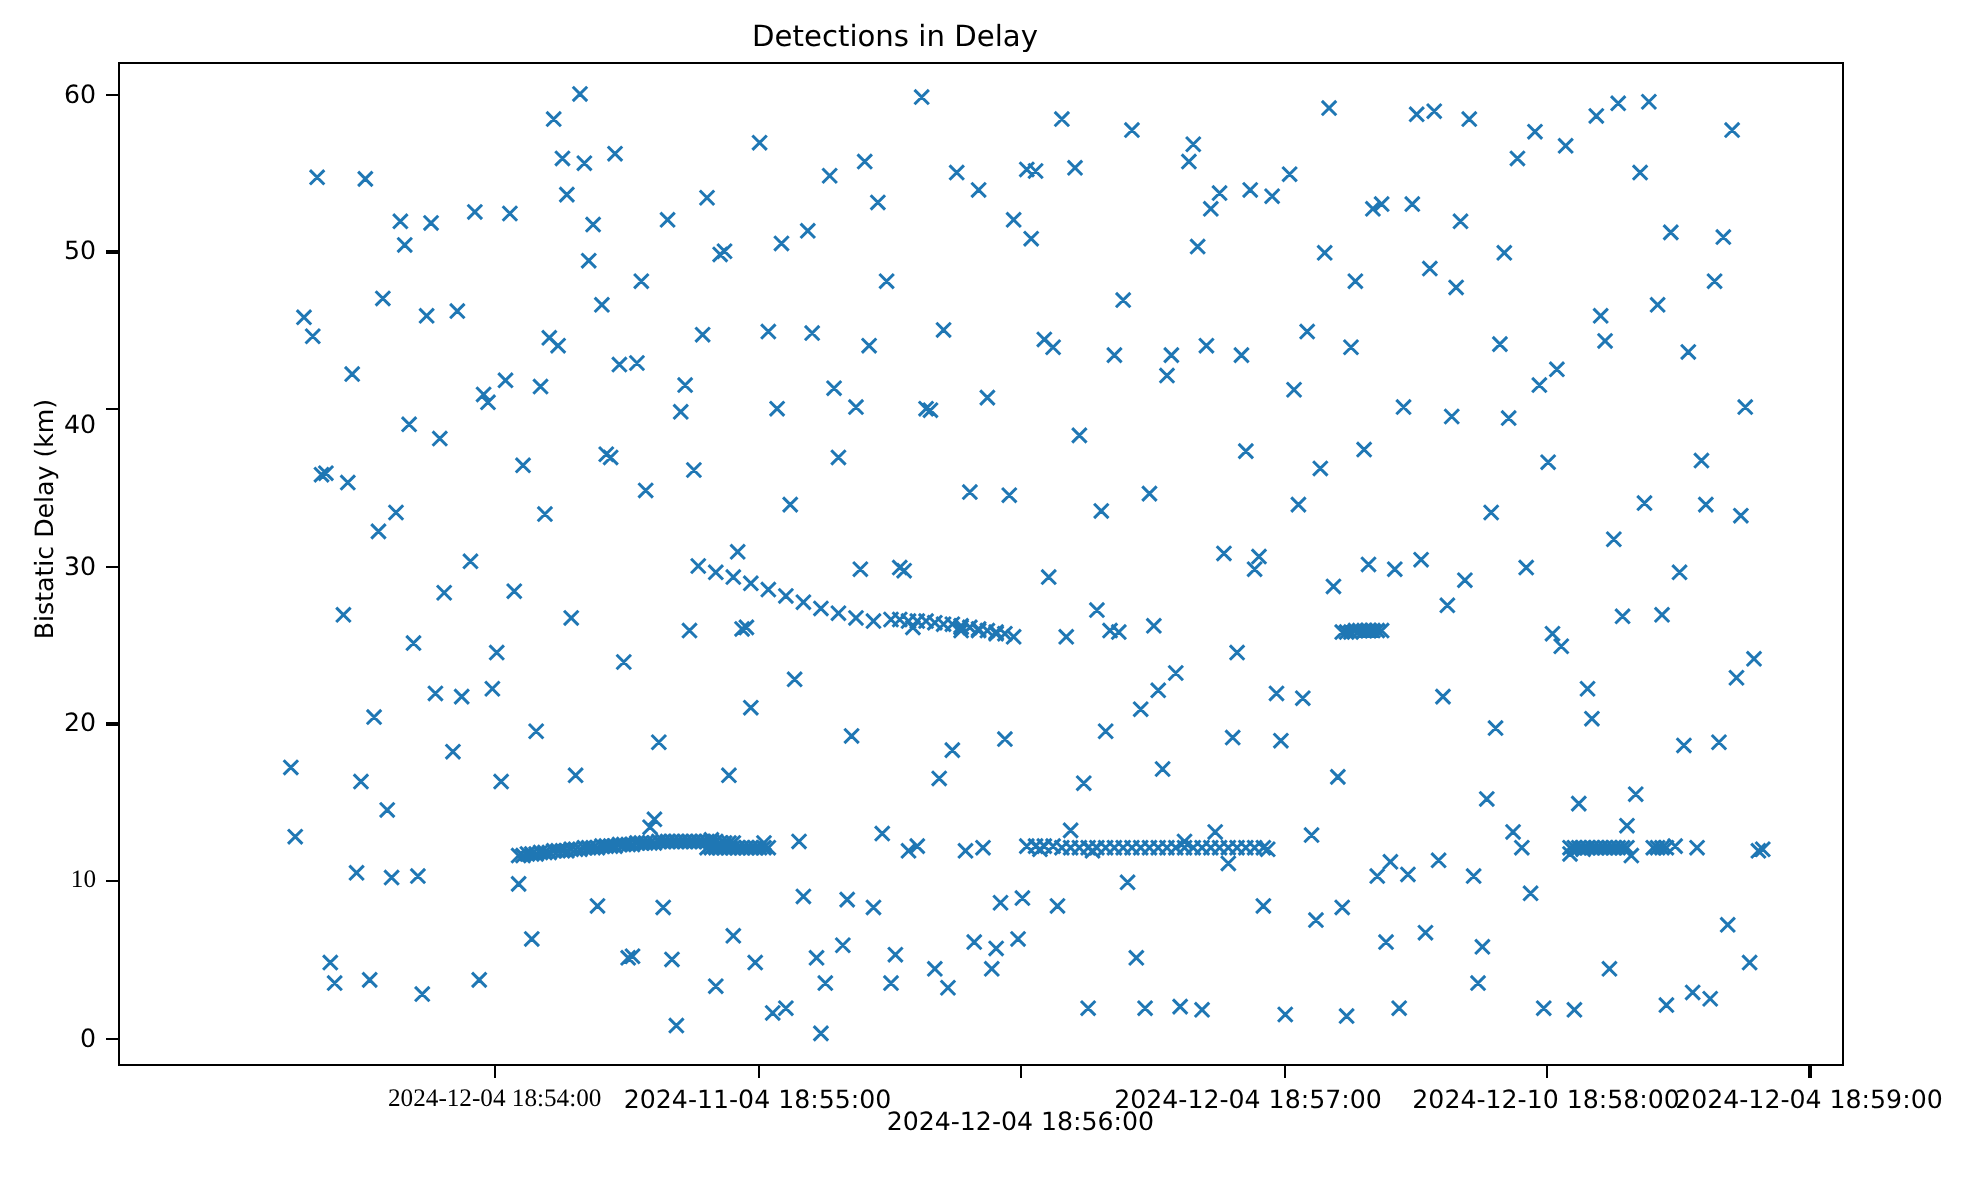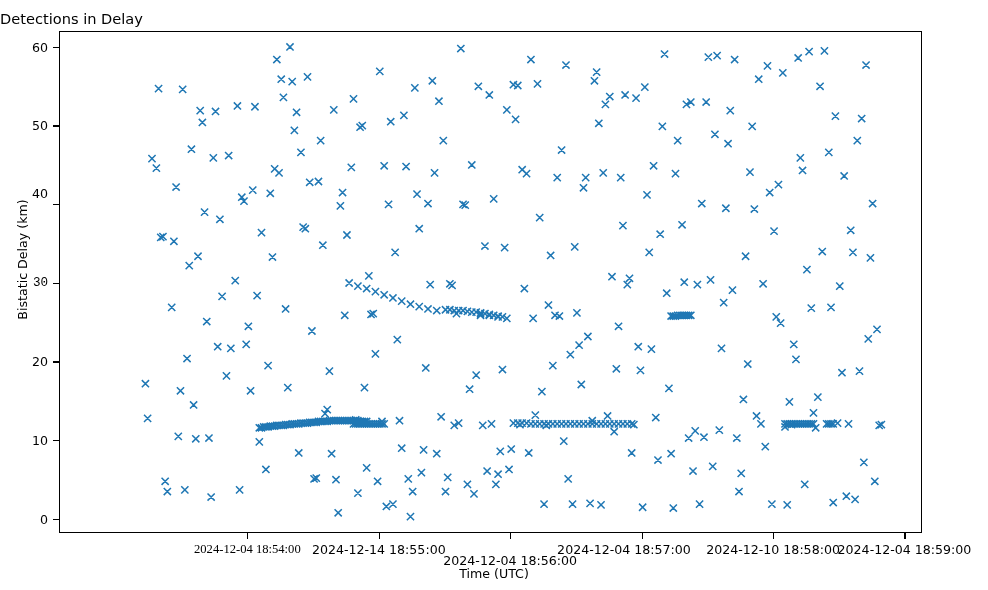--- a/index.html
+++ b/index.html
@@ -17,20 +17,21 @@
     position: relative;
     width: 988px;
     height: 590px;
     background: #ffffff;
   }
   #chart-title {
     position: absolute;
     left: 0;
     top: 10px;
     width: 895px;
+    text-align: center;
     font-size: 14.6px;
     color: #000000;
     letter-spacing: 0px;
   }
   
   #axes {
     position: absolute;
     left: 59px;
     top: 31px;
     width: 863px;
@@ -120,24 +121,24 @@
     <svg id="plot-svg" viewBox="0 0 863 502" preserveAspectRatio="none">
         <g stroke="#1f77b4" stroke-width="1.5" fill="none" stroke-linecap="butt">
           <path d="M195.72 392.18L202.92 399.38M195.72 399.38L202.92 392.18M197.91 392.18L205.11 399.38M197.91 399.38L205.11 392.18M200.10 391.39L207.30 398.59M200.10 398.59L207.30 391.39M202.29 391.39L209.49 398.59M202.29 398.59L209.49 391.39M204.48 391.39L211.68 398.59M204.48 398.59L211.68 391.39M206.67 390.60L213.87 397.80M206.67 397.80L213.87 390.60M208.86 390.60L216.06 397.80M208.86 397.80L216.06 390.60M211.05 390.60L218.25 397.80M211.05 397.80L218.25 390.60M213.25 389.82L220.45 397.02M213.25 397.02L220.45 389.82M215.44 389.82L222.64 397.02M215.44 397.02L222.64 389.82M217.63 389.82L224.83 397.02M217.63 397.02L224.83 389.82M219.82 389.82L227.02 397.02M219.82 397.02L227.02 389.82M222.01 389.03L229.21 396.23M222.01 396.23L229.21 389.03M224.20 389.03L231.40 396.23M224.20 396.23L231.40 389.03M226.39 389.03L233.59 396.23M226.39 396.23L233.59 389.03M228.58 388.24L235.78 395.44M228.58 395.44L235.78 388.24M230.77 388.24L237.97 395.44M230.77 395.44L237.97 388.24M232.96 388.24L240.16 395.44M232.96 395.44L240.16 388.24M235.15 388.24L242.35 395.44M235.15 395.44L242.35 388.24M237.34 387.46L244.54 394.66M237.34 394.66L244.54 387.46M239.53 387.46L246.73 394.66M239.53 394.66L246.73 387.46M241.72 387.46L248.92 394.66M241.72 394.66L248.92 387.46M243.91 387.46L251.11 394.66M243.91 394.66L251.11 387.46M246.10 386.67L253.30 393.87M246.10 393.87L253.30 386.67M248.29 386.67L255.49 393.87M248.29 393.87L255.49 386.67M250.48 386.67L257.68 393.87M250.48 393.87L257.68 386.67M252.67 386.67L259.87 393.87M252.67 393.87L259.87 386.67M254.86 385.88L262.06 393.08M254.86 393.08L262.06 385.88M257.05 385.88L264.25 393.08M257.05 393.08L264.25 385.88M259.24 385.88L266.44 393.08M259.24 393.08L266.44 385.88M261.43 385.88L268.63 393.08M261.43 393.08L268.63 385.88M263.62 385.88L270.82 393.08M263.62 393.08L270.82 385.88M265.81 385.10L273.01 392.30M265.81 392.30L273.01 385.10M268.00 385.10L275.20 392.30M268.00 392.30L275.20 385.10M270.19 385.10L277.39 392.30M270.19 392.30L277.39 385.10M272.38 385.10L279.58 392.30M272.38 392.30L279.58 385.10M274.58 385.10L281.78 392.30M274.58 392.30L281.78 385.10M276.77 385.10L283.97 392.30M276.77 392.30L283.97 385.10M278.96 385.10L286.16 392.30M278.96 392.30L286.16 385.10M281.15 385.10L288.35 392.30M281.15 392.30L288.35 385.10M283.34 385.10L290.54 392.30M283.34 392.30L290.54 385.10M285.53 385.10L292.73 392.30M285.53 392.30L292.73 385.10M287.72 385.10L294.92 392.30M287.72 392.30L294.92 385.10M289.91 385.10L297.11 392.30M289.91 392.30L297.11 385.10M292.10 385.10L299.30 392.30M292.10 392.30L299.30 385.10M294.29 385.10L301.49 392.30M294.29 392.30L301.49 385.10M296.48 385.88L303.68 393.08M296.48 393.08L303.68 385.88M298.67 385.88L305.87 393.08M298.67 393.08L305.87 385.88M300.86 385.88L308.06 393.08M300.86 393.08L308.06 385.88M303.05 385.88L310.25 393.08M303.05 393.08L310.25 385.88M289.91 388.24L297.11 395.44M289.91 395.44L297.11 388.24M292.10 388.24L299.30 395.44M292.10 395.44L299.30 388.24M294.29 388.24L301.49 395.44M294.29 395.44L301.49 388.24M296.48 388.24L303.68 395.44M296.48 395.44L303.68 388.24M298.67 388.24L305.87 395.44M298.67 395.44L305.87 388.24M300.86 388.24L308.06 395.44M300.86 395.44L308.06 388.24M303.05 388.24L310.25 395.44M303.05 395.44L310.25 388.24M305.24 388.24L312.44 395.44M305.24 395.44L312.44 388.24M307.43 388.24L314.63 395.44M307.43 395.44L314.63 388.24M309.62 388.24L316.82 395.44M309.62 395.44L316.82 388.24M311.81 388.24L319.01 395.44M311.81 395.44L319.01 388.24M314.00 388.24L321.20 395.44M314.00 395.44L321.20 388.24M316.19 388.24L323.39 395.44M316.19 395.44L323.39 388.24M318.38 388.24L325.58 395.44M318.38 395.44L325.58 388.24M320.57 388.24L327.77 395.44M320.57 395.44L327.77 388.24M285.53 247.40L292.73 254.60M285.53 254.60L292.73 247.40M294.29 250.55L301.49 257.75M294.29 257.75L301.49 250.55M303.05 252.91L310.25 260.11M303.05 260.11L310.25 252.91M311.81 256.06L319.01 263.26M311.81 263.26L319.01 256.06M320.57 259.20L327.77 266.40M320.57 266.40L327.77 259.20M329.33 262.35L336.53 269.55M329.33 269.55L336.53 262.35M338.10 265.50L345.30 272.70M338.10 272.70L345.30 265.50M346.86 268.64L354.06 275.84M346.86 275.84L354.06 268.64M355.62 271.01L362.82 278.21M355.62 278.21L362.82 271.01M364.38 273.37L371.58 280.57M364.38 280.57L371.58 273.37M373.14 274.94L380.34 282.14M373.14 282.14L380.34 274.94M381.90 274.15L389.10 281.35M381.90 281.35L389.10 274.15M390.66 274.94L397.86 282.14M390.66 282.14L397.86 274.94M399.43 274.94L406.63 282.14M399.43 282.14L406.63 274.94M408.19 276.51L415.39 283.71M408.19 283.71L415.39 276.51M416.95 278.09L424.15 285.29M416.95 285.29L424.15 278.09M425.71 279.66L432.91 286.86M425.71 286.86L432.91 279.66M434.47 281.23L441.67 288.43M434.47 288.43L441.67 281.23M443.23 282.81L450.43 290.01M443.23 290.01L450.43 282.81M381.90 274.15L389.10 281.35M381.90 281.35L389.10 274.15M386.28 274.15L393.48 281.35M386.28 281.35L393.48 274.15M390.66 274.94L397.86 282.14M390.66 282.14L397.86 274.94M395.04 274.94L402.24 282.14M395.04 282.14L402.24 274.94M399.43 274.94L406.63 282.14M399.43 282.14L406.63 274.94M403.81 275.73L411.01 282.93M403.81 282.93L411.01 275.73M408.19 276.51L415.39 283.71M408.19 283.71L415.39 276.51M412.57 276.51L419.77 283.71M412.57 283.71L419.77 276.51M416.95 277.30L424.15 284.50M416.95 284.50L424.15 277.30M421.33 278.09L428.53 285.29M421.33 285.29L428.53 278.09M425.71 278.87L432.91 286.07M425.71 286.07L432.91 278.87M430.09 279.66L437.29 286.86M430.09 286.86L437.29 279.66M434.47 280.45L441.67 287.65M434.47 287.65L441.67 280.45M438.85 281.23L446.05 288.43M438.85 288.43L446.05 281.23M449.80 387.46L457.00 394.66M449.80 394.66L457.00 387.46M454.18 387.46L461.38 394.66M454.18 394.66L461.38 387.46M458.56 387.46L465.76 394.66M458.56 394.66L465.76 387.46M462.95 387.46L470.15 394.66M462.95 394.66L470.15 387.46M467.33 388.24L474.53 395.44M467.33 395.44L474.53 388.24M471.71 388.24L478.91 395.44M471.71 395.44L478.91 388.24M476.09 388.24L483.29 395.44M476.09 395.44L483.29 388.24M480.47 388.24L487.67 395.44M480.47 395.44L487.67 388.24M484.85 388.24L492.05 395.44M484.85 395.44L492.05 388.24M489.23 388.24L496.43 395.44M489.23 395.44L496.43 388.24M493.61 388.24L500.81 395.44M493.61 395.44L500.81 388.24M497.99 388.24L505.19 395.44M497.99 395.44L505.19 388.24M502.37 388.24L509.57 395.44M502.37 395.44L509.57 388.24M506.75 388.24L513.95 395.44M506.75 395.44L513.95 388.24M511.13 388.24L518.33 395.44M511.13 395.44L518.33 388.24M515.51 388.24L522.71 395.44M515.51 395.44L522.71 388.24M519.89 388.24L527.09 395.44M519.89 395.44L527.09 388.24M524.28 388.24L531.48 395.44M524.28 395.44L531.48 388.24M528.66 388.24L535.86 395.44M528.66 395.44L535.86 388.24M533.04 388.24L540.24 395.44M533.04 395.44L540.24 388.24M537.42 388.24L544.62 395.44M537.42 395.44L544.62 388.24M541.80 388.24L549.00 395.44M541.80 395.44L549.00 388.24M546.18 388.24L553.38 395.44M546.18 395.44L553.38 388.24M550.56 388.24L557.76 395.44M550.56 395.44L557.76 388.24M554.94 388.24L562.14 395.44M554.94 395.44L562.14 388.24M559.32 388.24L566.52 395.44M559.32 395.44L566.52 388.24M563.70 388.24L570.90 395.44M563.70 395.44L570.90 388.24M568.08 388.24L575.28 395.44M568.08 395.44L575.28 388.24M607.51 280.45L614.71 287.65M607.51 287.65L614.71 280.45M609.70 280.45L616.90 287.65M609.70 287.65L616.90 280.45M611.89 280.45L619.09 287.65M611.89 287.65L619.09 280.45M614.08 279.66L621.28 286.86M614.08 286.86L621.28 279.66M616.27 279.66L623.47 286.86M616.27 286.86L623.47 279.66M618.46 279.66L625.66 286.86M618.46 286.86L625.66 279.66M620.65 279.66L627.85 286.86M620.65 286.86L627.85 279.66M622.84 279.66L630.04 286.86M622.84 286.86L630.04 279.66M625.03 279.66L632.23 286.86M625.03 286.86L632.23 279.66M627.22 279.66L634.42 286.86M627.22 286.86L634.42 279.66M721.41 388.24L728.61 395.44M721.41 395.44L728.61 388.24M723.60 388.24L730.80 395.44M723.60 395.44L730.80 388.24M725.79 388.24L732.99 395.44M725.79 395.44L732.99 388.24M727.98 388.24L735.18 395.44M727.98 395.44L735.18 388.24M730.17 388.24L737.37 395.44M730.17 395.44L737.37 388.24M732.36 388.24L739.56 395.44M732.36 395.44L739.56 388.24M734.55 388.24L741.75 395.44M734.55 395.44L741.75 388.24M736.74 388.24L743.94 395.44M736.74 395.44L743.94 388.24M738.93 388.24L746.13 395.44M738.93 395.44L746.13 388.24M741.12 388.24L748.32 395.44M741.12 395.44L748.32 388.24M743.31 388.24L750.51 395.44M743.31 395.44L750.51 388.24M745.50 388.24L752.70 395.44M745.50 395.44L752.70 388.24M747.69 388.24L754.89 395.44M747.69 395.44L754.89 388.24M749.88 388.24L757.08 395.44M749.88 395.44L757.08 388.24M765.21 388.24L772.41 395.44M765.21 395.44L772.41 388.24M767.41 388.24L774.61 395.44M767.41 395.44L774.61 388.24M769.60 388.24L776.80 395.44M769.60 395.44L776.80 388.24M81.82 348.11L89.02 355.31M81.82 355.31L89.02 348.11M84.01 382.74L91.21 389.94M84.01 389.94L91.21 382.74M88.39 123.08L95.59 130.28M88.39 130.28L95.59 123.08M92.78 132.52L99.98 139.72M92.78 139.72L99.98 132.52M94.97 53.05L102.17 60.25M94.97 60.25L102.17 53.05M97.16 201.76L104.36 208.96M97.16 208.96L104.36 201.76M99.35 200.98L106.55 208.18M99.35 208.18L106.55 200.98M101.54 445.68L108.74 452.88M101.54 452.88L108.74 445.68M103.73 455.91L110.93 463.11M103.73 463.11L110.93 455.91M108.11 271.79L115.31 278.99M108.11 278.99L115.31 271.79M110.30 205.70L117.50 212.90M110.30 212.90L117.50 205.70M112.49 151.41L119.69 158.61M112.49 158.61L119.69 151.41M114.68 400.83L121.88 408.03M114.68 408.03L121.88 400.83M116.87 355.20L124.07 362.40M116.87 362.40L124.07 355.20M119.06 53.84L126.26 61.04M119.06 61.04L126.26 53.84M121.25 454.34L128.45 461.54M121.25 461.54L128.45 454.34M123.44 322.94L130.64 330.14M123.44 330.14L130.64 322.94M125.63 230.09L132.83 237.29M125.63 237.29L132.83 230.09M127.82 113.64L135.02 120.84M127.82 120.84L135.02 113.64M130.01 369.36L137.21 376.56M130.01 376.56L137.21 369.36M132.20 403.19L139.40 410.39M132.20 410.39L139.40 403.19M134.39 220.65L141.59 227.85M134.39 227.85L141.59 220.65M136.58 75.08L143.78 82.28M136.58 82.28L143.78 75.08M138.77 86.89L145.97 94.09M138.77 94.09L145.97 86.89M140.96 176.58L148.16 183.78M140.96 183.78L148.16 176.58M143.15 285.95L150.35 293.15M143.15 293.15L150.35 285.95M145.34 402.41L152.54 409.61M145.34 409.61L152.54 402.41M147.53 461.42L154.73 468.62M147.53 468.62L154.73 461.42M149.72 122.29L156.92 129.49M149.72 129.49L156.92 122.29M151.92 75.87L159.12 83.07M151.92 83.07L159.12 75.87M154.11 311.13L161.31 318.33M154.11 318.33L161.31 311.13M156.30 183.67L163.50 190.87M156.30 190.87L163.50 183.67M158.49 260.78L165.69 267.98M158.49 267.98L165.69 260.78M162.87 340.25L170.07 347.45M162.87 347.45L170.07 340.25M165.06 119.93L172.26 127.13M165.06 127.13L172.26 119.93M167.25 312.71L174.45 319.91M167.25 319.91L174.45 312.71M171.63 245.04L178.83 252.24M171.63 252.24L178.83 245.04M173.82 70.36L181.02 77.56M173.82 77.56L181.02 70.36M176.01 454.34L183.21 461.54M176.01 461.54L183.21 454.34M178.20 161.64L185.40 168.84M178.20 168.84L185.40 161.64M180.39 165.57L187.59 172.77M180.39 172.77L187.59 165.57M182.58 308.77L189.78 315.97M182.58 315.97L189.78 308.77M184.77 290.68L191.97 297.88M184.77 297.88L191.97 290.68M186.96 355.20L194.16 362.40M186.96 362.40L194.16 355.20M189.15 154.55L196.35 161.75M189.15 161.75L196.35 154.55M191.34 71.15L198.54 78.35M191.34 78.35L198.54 71.15M193.53 259.99L200.73 267.19M193.53 267.19L200.73 259.99M195.72 406.34L202.92 413.54M195.72 413.54L202.92 406.34M197.91 197.04L205.11 204.24M197.91 204.24L205.11 197.04M202.29 433.88L209.49 441.08M202.29 441.08L209.49 433.88M204.48 330.02L211.68 337.22M204.48 337.22L211.68 330.02M206.67 157.70L213.87 164.90M206.67 164.90L213.87 157.70M208.86 221.43L216.06 228.63M208.86 228.63L216.06 221.43M211.05 133.31L218.25 140.51M211.05 140.51L218.25 133.31M213.25 23.94L220.45 31.14M213.25 31.14L220.45 23.94M215.44 137.24L222.64 144.44M215.44 144.44L222.64 137.24M217.63 43.61L224.83 50.81M217.63 50.81L224.83 43.61M219.82 61.71L227.02 68.91M219.82 68.91L227.02 61.71M222.01 273.37L229.21 280.57M222.01 280.57L229.21 273.37M224.20 352.05L231.40 359.25M224.20 359.25L231.40 352.05M226.39 11.35L233.59 18.55M226.39 18.55L233.59 11.35M228.58 45.97L235.78 53.17M228.58 53.17L235.78 45.97M230.77 94.75L237.97 101.95M230.77 101.95L237.97 94.75M232.96 76.66L240.16 83.86M232.96 83.86L240.16 76.66M235.15 417.36L242.35 424.56M235.15 424.56L242.35 417.36M237.34 116.79L244.54 123.99M237.34 123.99L244.54 116.79M239.53 191.53L246.73 198.73M239.53 198.73L246.73 191.53M241.72 193.11L248.92 200.31M241.72 200.31L248.92 193.11M243.91 41.25L251.11 48.45M243.91 48.45L251.11 41.25M246.10 146.69L253.30 153.89M246.10 153.89L253.30 146.69M248.29 295.40L255.49 302.60M248.29 302.60L255.49 295.40M250.48 443.32L257.68 450.52M250.48 450.52L257.68 443.32M252.67 442.53L259.87 449.73M252.67 449.73L259.87 442.53M254.86 145.90L262.06 153.10M254.86 153.10L262.06 145.90M257.05 104.98L264.25 112.18M257.05 112.18L264.25 104.98M259.24 209.63L266.44 216.83M259.24 216.83L266.44 209.63M261.43 378.01L268.63 385.21M261.43 385.21L268.63 378.01M263.62 374.08L270.82 381.28M263.62 381.28L270.82 374.08M265.81 335.53L273.01 342.73M265.81 342.73L273.01 335.53M268.00 418.14L275.20 425.34M268.00 425.34L275.20 418.14M270.19 74.30L277.39 81.50M270.19 81.50L277.39 74.30M272.38 444.11L279.58 451.31M272.38 451.31L279.58 444.11M274.58 477.16L281.78 484.36M274.58 484.36L281.78 477.16M276.77 170.29L283.97 177.49M276.77 177.49L283.97 170.29M278.96 156.91L286.16 164.11M278.96 164.11L286.16 156.91M281.15 279.66L288.35 286.86M281.15 286.86L288.35 279.66M283.34 199.40L290.54 206.60M283.34 206.60L290.54 199.40M285.53 247.40L292.73 254.60M285.53 254.60L292.73 247.40M287.72 131.74L294.92 138.94M287.72 138.94L294.92 131.74M289.91 63.28L297.11 70.48M289.91 70.48L297.11 63.28M292.10 384.31L299.30 391.51M292.10 391.51L299.30 384.31M294.29 457.48L301.49 464.68M294.29 464.68L301.49 457.48M296.48 91.61L303.68 98.81M296.48 98.81L303.68 91.61M298.67 90.03L305.87 97.23M298.67 97.23L305.87 90.03M300.86 352.05L308.06 359.25M300.86 359.25L308.06 352.05M303.05 432.31L310.25 439.51M303.05 439.51L310.25 432.31M305.24 240.32L312.44 247.52M305.24 247.52L312.44 240.32M307.43 278.87L314.63 286.07M307.43 286.07L314.63 278.87M309.62 278.09L316.82 285.29M309.62 285.29L316.82 278.09M311.81 318.22L319.01 325.42M311.81 325.42L319.01 318.22M314.00 445.68L321.20 452.88M314.00 452.88L321.20 445.68M316.19 35.74L323.39 42.94M316.19 42.94L323.39 35.74M318.38 385.88L325.58 393.08M318.38 393.08L325.58 385.88M320.57 130.16L327.77 137.36M320.57 137.36L327.77 130.16M322.76 470.86L329.96 478.06M322.76 478.06L329.96 470.86M324.95 168.72L332.15 175.92M324.95 175.92L332.15 168.72M327.14 86.10L334.34 93.30M327.14 93.30L334.34 86.10M329.33 468.50L336.53 475.70M329.33 475.70L336.53 468.50M331.52 216.71L338.72 223.91M331.52 223.91L338.72 216.71M333.71 304.05L340.91 311.25M333.71 311.25L340.91 304.05M335.91 385.10L343.11 392.30M335.91 392.30L343.11 385.10M338.10 412.64L345.30 419.84M338.10 419.84L345.30 412.64M340.29 79.80L347.49 87.00M340.29 87.00L347.49 79.80M342.48 130.95L349.68 138.15M342.48 138.15L349.68 130.95M344.67 443.32L351.87 450.52M344.67 450.52L351.87 443.32M346.86 481.09L354.06 488.29M346.86 488.29L354.06 481.09M349.05 455.91L356.25 463.11M349.05 463.11L356.25 455.91M351.24 52.27L358.44 59.47M351.24 59.47L358.44 52.27M353.43 158.49L360.63 165.69M353.43 165.69L360.63 158.49M355.62 193.11L362.82 200.31M355.62 200.31L362.82 193.11M357.81 437.03L365.01 444.23M357.81 444.23L365.01 437.03M360.00 414.21L367.20 421.41M360.00 421.41L367.20 414.21M362.19 332.38L369.39 339.58M362.19 339.58L369.39 332.38M364.38 167.93L371.58 175.13M364.38 175.13L371.58 167.93M366.57 248.97L373.77 256.17M366.57 256.17L373.77 248.97M368.76 45.18L375.96 52.38M368.76 52.38L375.96 45.18M370.95 137.24L378.15 144.44M370.95 144.44L378.15 137.24M373.14 418.14L380.34 425.34M373.14 425.34L380.34 418.14M375.33 65.64L382.53 72.84M375.33 72.84L382.53 65.64M377.52 381.16L384.72 388.36M377.52 388.36L384.72 381.16M379.71 104.98L386.91 112.18M379.71 112.18L386.91 104.98M381.90 455.91L389.10 463.11M381.90 463.11L389.10 455.91M384.09 441.75L391.29 448.95M384.09 448.95L391.29 441.75M386.28 248.19L393.48 255.39M386.28 255.39L393.48 248.19M388.47 249.76L395.67 256.96M388.47 256.96L395.67 249.76M390.66 389.82L397.86 397.02M390.66 397.02L397.86 389.82M392.85 278.09L400.05 285.29M392.85 285.29L400.05 278.09M395.04 387.46L402.24 394.66M395.04 394.66L402.24 387.46M397.24 12.92L404.44 20.12M397.24 20.12L404.44 12.92M399.43 168.72L406.63 175.92M399.43 175.92L406.63 168.72M401.62 169.50L408.82 176.70M401.62 176.70L408.82 169.50M403.81 448.83L411.01 456.03M403.81 456.03L411.01 448.83M406.00 353.62L413.20 360.82M406.00 360.82L413.20 353.62M408.19 129.37L415.39 136.57M408.19 136.57L415.39 129.37M410.38 458.27L417.58 465.47M410.38 465.47L417.58 458.27M412.57 339.46L419.77 346.66M412.57 346.66L419.77 339.46M414.76 50.69L421.96 57.89M414.76 57.89L421.96 50.69M416.95 279.66L424.15 286.86M416.95 286.86L424.15 279.66M419.14 389.82L426.34 397.02M419.14 397.02L426.34 389.82M421.33 210.42L428.53 217.62M421.33 217.62L428.53 210.42M423.52 435.45L430.72 442.65M423.52 442.65L430.72 435.45M425.71 59.35L432.91 66.55M425.71 66.55L432.91 59.35M427.90 388.24L435.10 395.44M427.90 395.44L435.10 388.24M430.09 163.21L437.29 170.41M430.09 170.41L437.29 163.21M432.28 448.83L439.48 456.03M432.28 456.03L439.48 448.83M434.47 438.60L441.67 445.80M434.47 445.80L441.67 438.60M436.66 415.78L443.86 422.98M436.66 422.98L443.86 415.78M438.85 333.95L446.05 341.15M438.85 341.15L446.05 333.95M441.04 211.99L448.24 219.19M441.04 219.19L448.24 211.99M443.23 74.30L450.43 81.50M443.23 81.50L450.43 74.30M445.42 433.88L452.62 441.08M445.42 441.08L452.62 433.88M447.61 413.42L454.81 420.62M447.61 420.62L454.81 413.42M449.80 49.12L457.00 56.32M449.80 56.32L457.00 49.12M451.99 83.74L459.19 90.94M451.99 90.94L459.19 83.74M454.18 49.90L461.38 57.10M454.18 57.10L461.38 49.90M456.37 389.03L463.57 396.23M456.37 396.23L463.57 389.03M458.56 134.10L465.76 141.30M458.56 141.30L465.76 134.10M460.76 252.91L467.96 260.11M460.76 260.11L467.96 252.91M462.95 138.03L470.15 145.23M462.95 145.23L470.15 138.03M465.14 417.36L472.34 424.56M465.14 424.56L472.34 417.36M467.33 23.94L474.53 31.14M467.33 31.14L474.53 23.94M469.52 282.81L476.72 290.01M469.52 290.01L476.72 282.81M471.71 379.59L478.91 386.79M471.71 386.79L478.91 379.59M473.90 48.33L481.10 55.53M473.90 55.53L481.10 48.33M476.09 182.09L483.29 189.29M476.09 189.29L483.29 182.09M478.28 355.98L485.48 363.18M478.28 363.18L485.48 355.98M480.47 468.50L487.67 475.70M480.47 475.70L487.67 468.50M482.66 389.82L489.86 397.02M482.66 397.02L489.86 389.82M484.85 269.43L492.05 276.63M484.85 276.63L492.05 269.43M487.04 219.86L494.24 227.06M487.04 227.06L494.24 219.86M489.23 330.02L496.43 337.22M489.23 337.22L496.43 330.02M491.42 279.66L498.62 286.86M491.42 286.86L498.62 279.66M493.61 141.96L500.81 149.16M493.61 149.16L500.81 141.96M495.80 280.45L503.00 287.65M495.80 287.65L503.00 280.45M497.99 114.43L505.19 121.63M497.99 121.63L505.19 114.43M500.18 405.55L507.38 412.75M500.18 412.75L507.38 405.55M502.37 29.45L509.57 36.65M502.37 36.65L509.57 29.45M504.56 443.32L511.76 450.52M504.56 450.52L511.76 443.32M506.75 319.00L513.95 326.20M506.75 326.20L513.95 319.00M508.94 468.50L516.14 475.70M508.94 475.70L516.14 468.50M511.13 211.21L518.33 218.41M511.13 218.41L518.33 211.21M513.32 277.30L520.52 284.50M513.32 284.50L520.52 277.30M515.51 309.56L522.71 316.76M515.51 316.76L522.71 309.56M517.70 348.90L524.90 356.10M517.70 356.10L524.90 348.90M519.89 152.19L527.09 159.39M519.89 159.39L527.09 152.19M522.09 141.96L529.29 149.16M522.09 149.16L529.29 141.96M524.28 300.90L531.48 308.10M524.28 308.10L531.48 300.90M526.47 467.71L533.67 474.91M526.47 474.91L533.67 467.71M528.66 385.10L535.86 392.30M528.66 392.30L535.86 385.10M530.85 45.18L538.05 52.38M530.85 52.38L538.05 45.18M533.04 36.53L540.24 43.73M533.04 43.73L540.24 36.53M535.23 87.67L542.43 94.87M535.23 94.87L542.43 87.67M537.42 469.29L544.62 476.49M537.42 476.49L544.62 469.29M539.61 137.24L546.81 144.44M539.61 144.44L546.81 137.24M541.80 68.79L549.00 75.99M541.80 75.99L549.00 68.79M543.99 380.37L551.19 387.57M543.99 387.57L551.19 380.37M546.18 60.92L553.38 68.12M546.18 68.12L553.38 60.92M548.37 241.11L555.57 248.31M548.37 248.31L555.57 241.11M550.56 396.11L557.76 403.31M550.56 403.31L557.76 396.11M552.75 333.16L559.95 340.36M552.75 340.36L559.95 333.16M554.94 290.68L562.14 297.88M554.94 297.88L562.14 290.68M557.13 141.96L564.33 149.16M557.13 149.16L564.33 141.96M559.32 189.96L566.52 197.16M559.32 197.16L566.52 189.96M561.51 59.35L568.71 66.55M561.51 66.55L568.71 59.35M563.70 248.97L570.90 256.17M563.70 256.17L570.90 248.97M565.89 242.68L573.09 249.88M565.89 249.88L573.09 242.68M568.08 417.36L575.28 424.56M568.08 424.56L575.28 417.36M570.27 389.03L577.47 396.23M570.27 396.23L577.47 389.03M572.46 62.49L579.66 69.69M572.46 69.69L579.66 62.49M574.65 311.13L581.85 318.33M574.65 318.33L581.85 311.13M576.84 334.74L584.04 341.94M576.84 341.94L584.04 334.74M579.03 471.65L586.23 478.85M579.03 478.85L586.23 471.65M581.22 51.48L588.42 58.68M581.22 58.68L588.42 51.48M583.42 159.27L590.62 166.47M583.42 166.47L590.62 159.27M585.61 216.71L592.81 223.91M585.61 223.91L592.81 216.71M587.80 313.49L595.00 320.69M587.80 320.69L595.00 313.49M589.99 130.16L597.19 137.36M589.99 137.36L597.19 130.16M592.18 381.95L599.38 389.15M592.18 389.15L599.38 381.95M594.37 424.44L601.57 431.64M594.37 431.64L601.57 424.44M596.56 198.62L603.76 205.82M596.56 205.82L603.76 198.62M598.75 90.82L605.95 98.02M598.75 98.02L605.95 90.82M600.94 18.43L608.14 25.63M600.94 25.63L608.14 18.43M603.13 257.63L610.33 264.83M603.13 264.83L610.33 257.63M605.32 352.84L612.52 360.04M605.32 360.04L612.52 352.84M607.51 418.14L614.71 425.34M607.51 425.34L614.71 418.14M609.70 472.43L616.90 479.63M609.70 479.63L616.90 472.43M611.89 138.03L619.09 145.23M611.89 145.23L619.09 138.03M614.08 104.98L621.28 112.18M614.08 112.18L621.28 104.98M618.46 189.17L625.66 196.37M618.46 196.37L625.66 189.17M620.65 246.61L627.85 253.81M620.65 253.81L627.85 246.61M622.84 68.79L630.04 75.99M622.84 75.99L630.04 68.79M625.03 402.41L632.23 409.61M625.03 409.61L632.23 402.41M627.22 66.43L634.42 73.63M627.22 73.63L634.42 66.43M629.41 435.45L636.61 442.65M629.41 442.65L636.61 435.45M631.60 395.32L638.80 402.52M631.60 402.52L638.80 395.32M633.79 248.97L640.99 256.17M633.79 256.17L640.99 248.97M635.98 468.50L643.18 475.70M635.98 475.70L643.18 468.50M638.17 167.93L645.37 175.13M638.17 175.13L645.37 167.93M640.36 401.62L647.56 408.82M640.36 408.82L647.56 401.62M642.55 66.43L649.75 73.63M642.55 73.63L649.75 66.43M644.75 21.58L651.95 28.78M644.75 28.78L651.95 21.58M646.94 244.25L654.14 251.45M646.94 251.45L654.14 244.25M649.13 430.73L656.33 437.93M649.13 437.93L656.33 430.73M651.32 98.69L658.52 105.89M651.32 105.89L658.52 98.69M653.51 20.01L660.71 27.21M653.51 27.21L660.71 20.01M655.70 394.54L662.90 401.74M655.70 401.74L662.90 394.54M657.89 312.71L665.09 319.91M657.89 319.91L665.09 312.71M660.08 267.07L667.28 274.27M660.08 274.27L667.28 267.07M662.27 172.65L669.47 179.85M662.27 179.85L669.47 172.65M664.46 108.13L671.66 115.33M664.46 115.33L671.66 108.13M666.65 75.08L673.85 82.28M666.65 82.28L673.85 75.08M668.84 254.48L676.04 261.68M668.84 261.68L676.04 254.48M671.03 23.94L678.23 31.14M671.03 31.14L678.23 23.94M673.22 402.41L680.42 409.61M673.22 409.61L680.42 402.41M675.41 455.91L682.61 463.11M675.41 463.11L682.61 455.91M677.60 437.81L684.80 445.01M677.60 445.01L684.80 437.81M679.79 363.85L686.99 371.05M679.79 371.05L686.99 363.85M681.98 220.65L689.18 227.85M681.98 227.85L689.18 220.65M684.17 328.44L691.37 335.64M684.17 335.64L691.37 328.44M686.36 136.46L693.56 143.66M686.36 143.66L693.56 136.46M688.55 90.82L695.75 98.02M688.55 98.02L695.75 90.82M690.74 173.44L697.94 180.64M690.74 180.64L697.94 173.44M692.93 380.37L700.13 387.57M692.93 387.57L700.13 380.37M695.12 43.61L702.32 50.81M695.12 50.81L702.32 43.61M697.31 388.24L704.51 395.44M697.31 395.44L704.51 388.24M699.50 248.19L706.70 255.39M699.50 255.39L706.70 248.19M701.69 411.06L708.89 418.26M701.69 418.26L708.89 411.06M703.88 30.23L711.08 37.43M703.88 37.43L711.08 30.23M706.08 156.91L713.28 164.11M706.08 164.11L713.28 156.91M708.27 468.50L715.47 475.70M708.27 475.70L715.47 468.50M710.46 195.47L717.66 202.67M710.46 202.67L717.66 195.47M712.65 281.23L719.85 288.43M712.65 288.43L719.85 281.23M714.84 149.05L722.04 156.25M714.84 156.25L722.04 149.05M717.03 287.53L724.23 294.73M717.03 294.73L724.23 287.53M719.22 37.32L726.42 44.52M719.22 44.52L726.42 37.32M721.41 391.39L728.61 398.59M721.41 398.59L728.61 391.39M723.60 469.29L730.80 476.49M723.60 476.49L730.80 469.29M725.79 366.21L732.99 373.41M725.79 373.41L732.99 366.21M727.98 389.03L735.18 396.23M727.98 396.23L735.18 389.03M730.17 308.77L737.37 315.97M730.17 315.97L737.37 308.77M732.36 323.72L739.56 330.92M732.36 330.92L739.56 323.72M734.55 22.37L741.75 29.57M734.55 29.57L741.75 22.37M736.74 122.29L743.94 129.49M736.74 129.49L743.94 122.29M738.93 134.88L746.13 142.08M738.93 142.08L746.13 134.88M741.12 448.83L748.32 456.03M741.12 456.03L748.32 448.83M743.31 234.02L750.51 241.22M743.31 241.22L750.51 234.02M745.50 16.07L752.70 23.27M745.50 23.27L752.70 16.07M747.69 272.58L754.89 279.78M747.69 279.78L754.89 272.58M749.88 377.23L757.08 384.43M749.88 384.43L757.08 377.23M752.07 392.18L759.27 399.38M752.07 399.38L759.27 392.18M754.26 361.49L761.46 368.69M754.26 368.69L761.46 361.49M756.45 50.69L763.65 57.89M756.45 57.89L763.65 50.69M758.64 215.93L765.84 223.13M758.64 223.13L765.84 215.93M760.83 15.28L768.03 22.48M760.83 22.48L768.03 15.28M763.02 388.24L770.22 395.44M763.02 395.44L770.22 388.24M765.21 116.79L772.41 123.99M765.21 123.99L772.41 116.79M767.41 271.79L774.61 278.99M767.41 278.99L774.61 271.79M769.60 466.93L776.80 474.13M769.60 474.13L776.80 466.93M771.79 80.59L778.99 87.79M771.79 87.79L778.99 80.59M773.98 387.46L781.18 394.66M773.98 394.66L781.18 387.46M776.17 250.55L783.37 257.75M776.17 257.75L783.37 250.55M778.36 337.10L785.56 344.30M778.36 344.30L785.56 337.10M780.55 140.39L787.75 147.59M780.55 147.59L787.75 140.39M782.74 460.63L789.94 467.83M782.74 467.83L789.94 460.63M784.93 388.24L792.13 395.44M784.93 395.44L792.13 388.24M787.12 194.68L794.32 201.88M787.12 201.88L794.32 194.68M789.31 216.71L796.51 223.91M789.31 223.91L796.51 216.71M791.50 463.78L798.70 470.98M791.50 470.98L798.70 463.78M793.69 104.98L800.89 112.18M793.69 112.18L800.89 104.98M795.88 335.53L803.08 342.73M795.88 342.73L803.08 335.53M798.07 82.95L805.27 90.15M798.07 90.15L805.27 82.95M800.26 426.80L807.46 434.00M800.26 434.00L807.46 426.80M802.45 29.45L809.65 36.65M802.45 36.65L809.65 29.45M804.64 303.27L811.84 310.47M804.64 310.47L811.84 303.27M806.83 222.22L814.03 229.42M806.83 229.42L814.03 222.22M809.02 167.93L816.22 175.13M809.02 175.13L816.22 167.93M811.21 445.68L818.41 452.88M811.21 452.88L818.41 445.68M813.40 293.82L820.60 301.02M813.40 301.02L820.60 293.82M815.59 389.82L822.79 397.02M815.59 397.02L822.79 389.82M817.78 389.03L824.98 396.23M817.78 396.23L824.98 389.03"></path>
         </g>
       </svg>
   </div>
 
   <div class="tick-layer">
     <div id="ytick-labels">
         <div class="ytick-label" style="top: 487.837px;">0</div>
-        <div class="ytick-label" style="top: 409.154px;">10</div>
+        <div class="ytick-label" style="top: 409.154px; font-family: Liberation Serif, serif;">10</div>
         <div class="ytick-label" style="top: 330.47px;">20</div>
-        <div class="ytick-label" style="top: 251.787px; font-family: Liberation Mono, monospace;">30</div>
-        <div class="ytick-label" style="top: 162px;">40</div>
+        <div class="ytick-label" style="top: 251.787px;">30</div>
+        <div class="ytick-label" style="top: 181px;">40</div>
         <div class="ytick-label" style="top: 94.4201px;">50</div>
         <div class="ytick-label" style="top: 15.7367px;">60</div>
       </div>
     <div id="ytick-marks">
         <div class="ytick-mark" style="top: 518.837px;"></div>
         <div class="ytick-mark" style="top: 440.154px;"></div>
         <div class="ytick-mark" style="top: 361.47px;"></div>
         <div class="ytick-mark" style="top: 282.787px;"></div>
         <div class="ytick-mark" style="top: 204.103px;"></div>
         <div class="ytick-mark" style="top: 125.42px;"></div>
@@ -146,24 +147,23 @@
     <div id="xtick-marks">
         <div class="xtick-mark" style="left: 247.371px;"></div>
         <div class="xtick-mark" style="left: 378.792px;"></div>
         <div class="xtick-mark" style="left: 510.213px;"></div>
         <div class="xtick-mark" style="left: 641.635px;"></div>
         <div class="xtick-mark" style="left: 773.056px;"></div>
         <div class="xtick-mark" style="left: 904.477px;"></div>
       </div>
     <div id="xtick-labels">
         <div class="xtick-label" style="left: 247.371px; font-family: Liberation Serif, serif;">2024-12-04 18:54:00</div>
-        <div class="xtick-label" style="left: 378.792px;">2024-12-14 18:55:00</div>
+        <div class="xtick-label" style="left: 378.792px;">2024-11-04 18:55:00</div>
         <div class="xtick-label" style="left: 510.213px; margin-top: 11px;">2024-12-04 18:56:00</div>
         <div class="xtick-label" style="left: 624px;">2024-12-04 18:57:00</div>
         <div class="xtick-label" style="left: 773.056px;">2024-12-10 18:58:00</div>
         <div class="xtick-label" style="left: 904.477px;">2024-12-04 18:59:00</div>
       </div>
   </div>
 
-  <div id="xaxis-label">Time (UTC)</div>
   <div id="yaxis-label">Bistatic Delay (km)</div>
 
 </div>
 
 </body></html>

